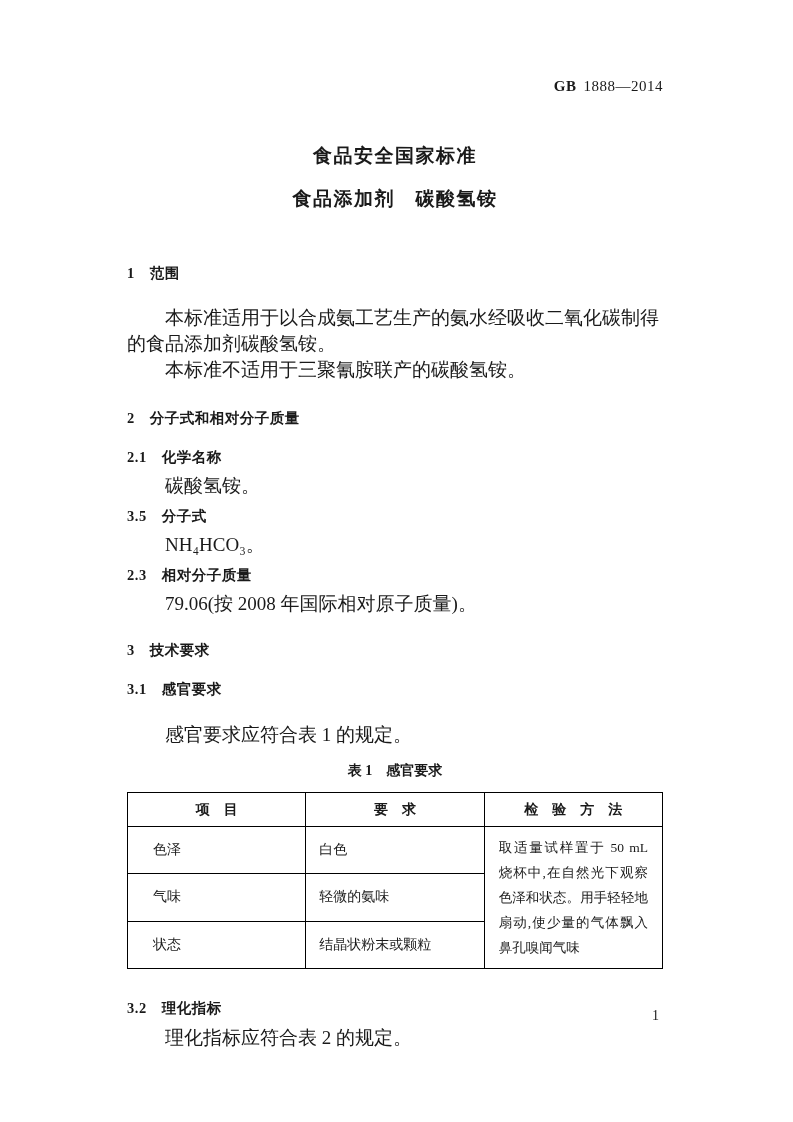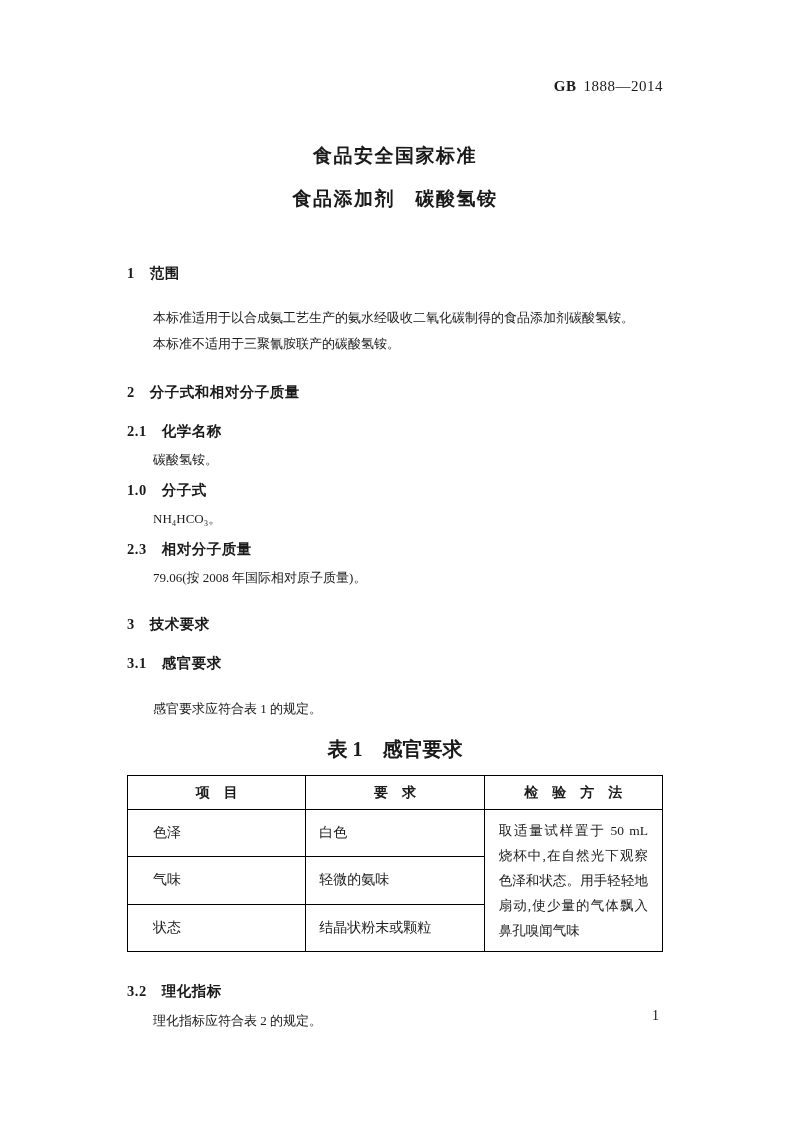--- a/index.html
+++ b/index.html
@@ -26,27 +26,27 @@
     font-size: 19px;
     font-weight: bold;
     letter-spacing: 1.5px;
   }
   .heading {
     font-size: 14.5px;
     font-weight: bold;
     letter-spacing: 0.5px;
   }
   .para {
-    font-size: 13px;
+    font-size: 19px;
     line-height: 26px;
     text-indent: 2em;
   }
   .table-caption {
     text-align: center;
-    font-size: 20px;
+    font-size: 14px;
     font-weight: bold;
   }
   table.gb-table {
     width: 100%;
     border-collapse: collapse;
     border: 1.5px solid #000;
     table-layout: fixed;
   }
   table.gb-table th, table.gb-table td {
     border: 1px solid #000;
@@ -89,21 +89,21 @@
 
   <div class="heading" style="margin-top:52px;">1　范围</div>
   <div class="para" style="margin-top:22px;">本标准适用于以合成氨工艺生产的氨水经吸收二氧化碳制得的食品添加剂碳酸氢铵。</div>
   <div class="para">本标准不适用于三聚氰胺联产的碳酸氢铵。</div>
 
   <div class="heading" style="margin-top:26px;">2　分子式和相对分子质量</div>
 
   <div class="heading" style="margin-top:20px;">2.1　化学名称</div>
   <div class="para" style="margin-top:6px;">碳酸氢铵。</div>
 
-  <div class="heading" style="margin-top:8px;">1.0　分子式</div>
+  <div class="heading" style="margin-top:8px;">3.5　分子式</div>
   <div class="para" style="margin-top:6px;">NH₄HCO₃。</div>
 
   <div class="heading" style="margin-top:8px;">2.3　相对分子质量</div>
   <div class="para" style="margin-top:6px;">79.06(按 2008 年国际相对原子质量)。</div>
 
   <div class="heading" style="margin-top:24px;">3　技术要求</div>
 
   <div class="heading" style="margin-top:20px;">3.1　感官要求</div>
   <div class="para" style="margin-top:23px;">感官要求应符合表 1 的规定。</div>
 

